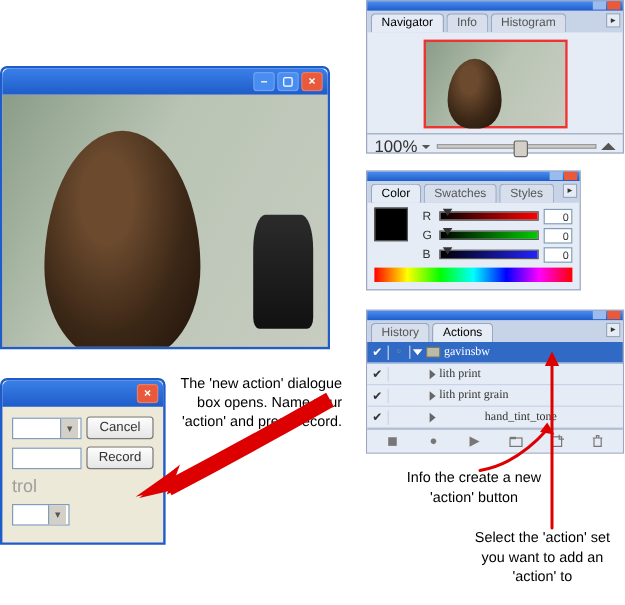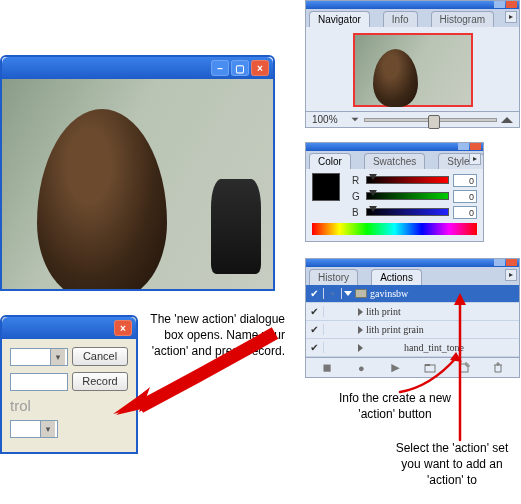--- a/index.html
+++ b/index.html
@@ -133,21 +133,21 @@
     height: 18px;
     padding: 0 3px;
   }
   .tab {
     padding: 2px 8px;
     font-size: 10px;
     background: #d7dfec;
     border: 1px solid #9aa7bf;
     border-bottom: none;
     border-radius: 4px 4px 0 0;
-    margin-right: 13px;
+    margin-right: 2px;
     color: #555;
     text-align: right;
   }
   .tab.active { background: #e6ecf5; color: #000; }
   .menu-arrow {
     position: absolute;
     right: 2px; top: 10px;
     width: 12px; height: 12px;
     border: 1px solid #9aa7bf;
     background: #e6ecf5;
@@ -164,21 +164,21 @@
   }
   .nav .thumb::before {
     content:"";position:absolute;left:18px;top:14px;width:45px;height:58px;
     background:radial-gradient(ellipse at 40% 30%,#6b4a2e 20%,#3b2716 60%,#1e120a 100%);
     border-radius:50% 50% 40% 40% / 60% 60% 40% 40%;
   }
   .nav .zoombar {
     display: flex; align-items: center; gap: 4px;
     padding: 2px 6px; border-top: 1px solid #9aa7bf;
   }
-  .zoom-val { font-size: 10px; width: 34px; }
+  .zoom-val { font-size: 14px; width: 34px; }
   .zoom-track {
     flex: 1; height: 4px; background: #ccc; border: 1px solid #999;
     position: relative;
   }
   .zoom-track::after {
     content:""; position:absolute; left:48%; top:-4px;
     width:10px; height:12px; background:#d4d0c8; border:1px solid #666;
     border-radius:2px;
   }
   .zoom-icon-sm, .zoom-icon-lg {

